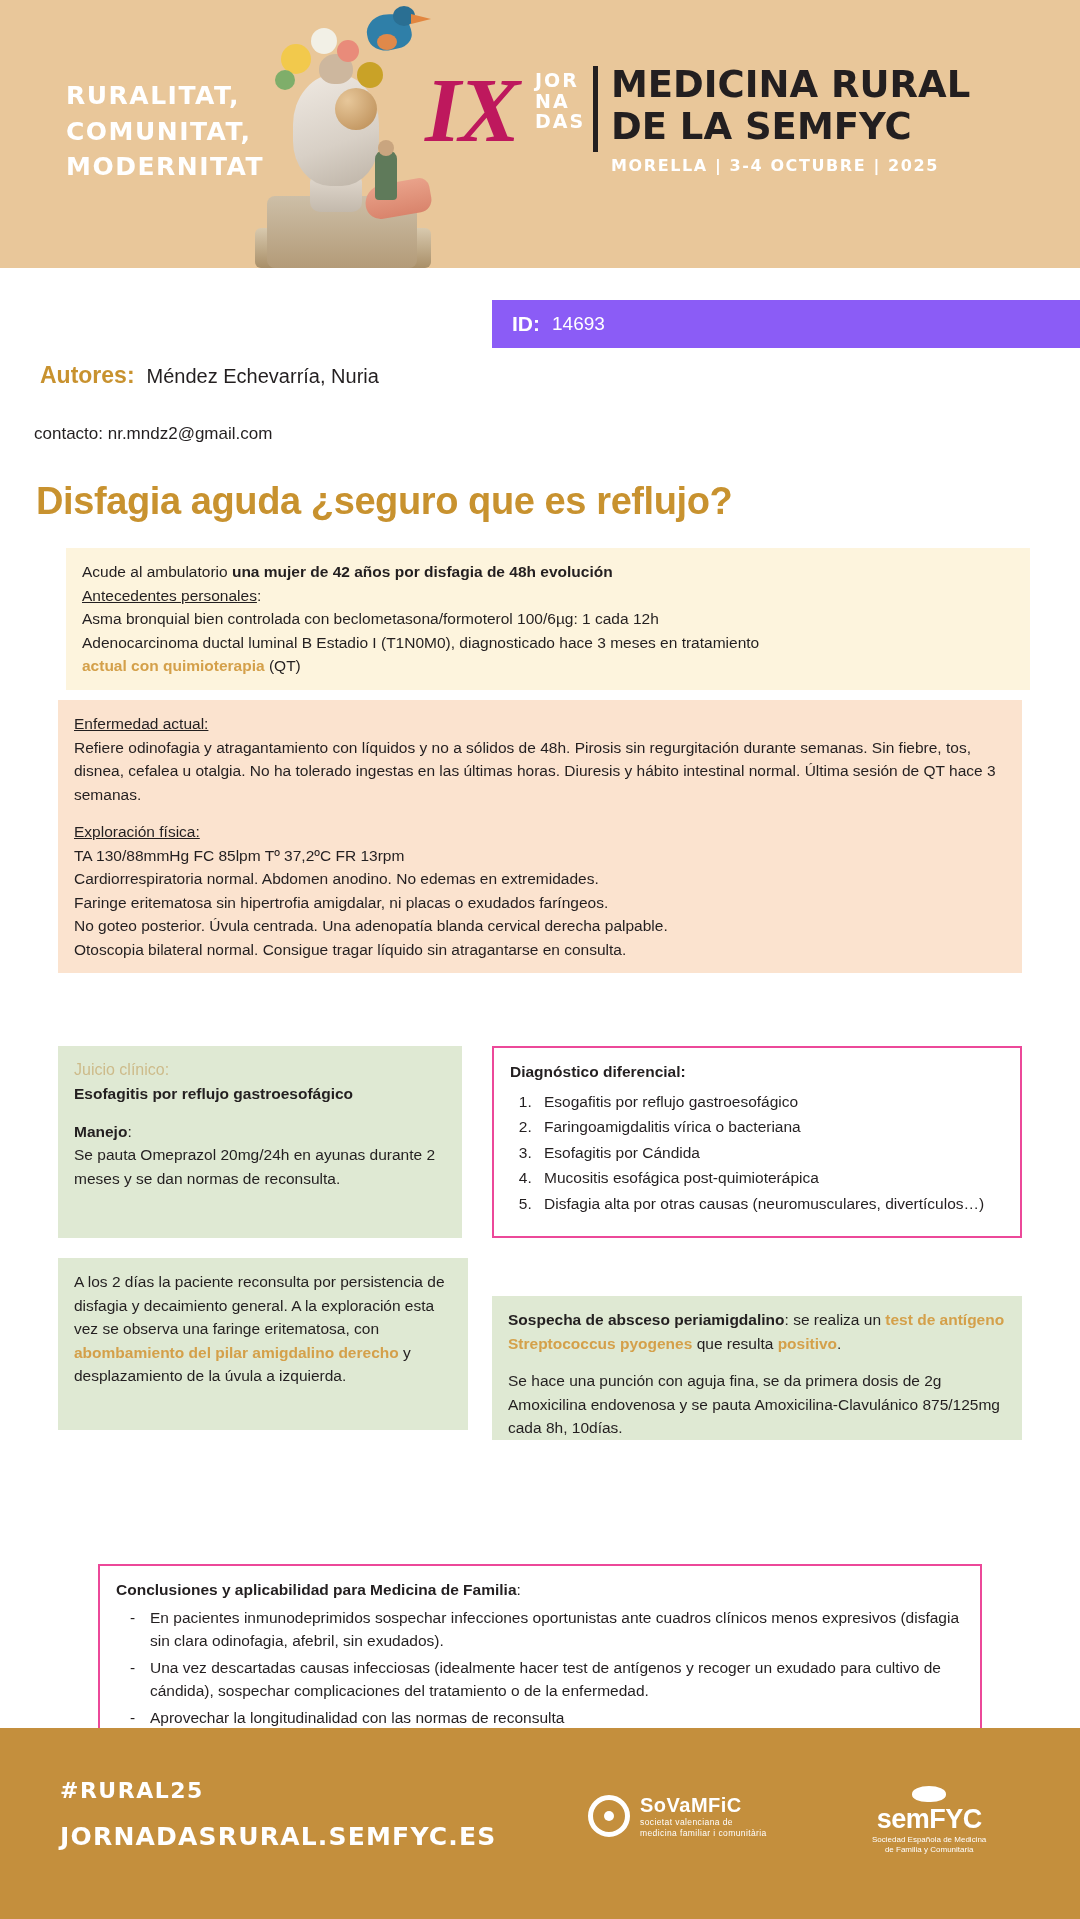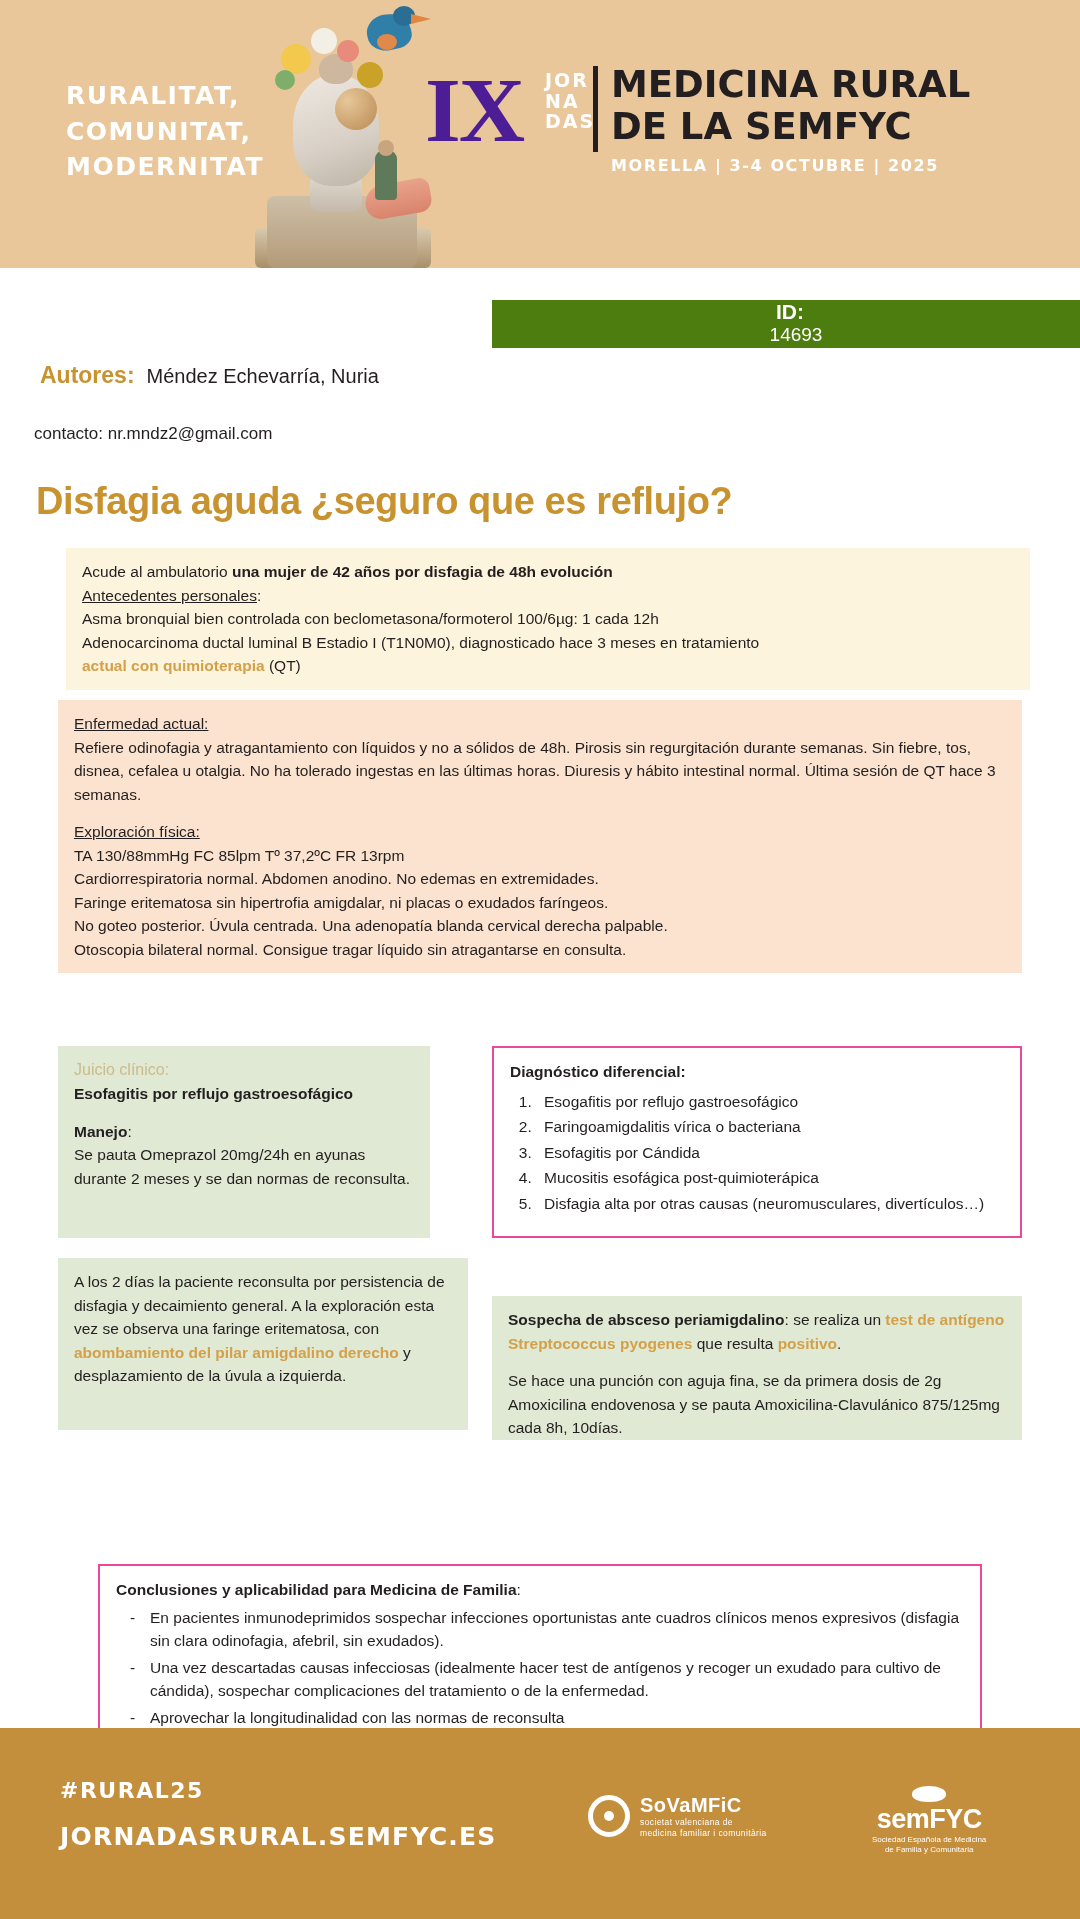--- a/index.html
+++ b/index.html
@@ -128,24 +128,24 @@
     position: absolute;
     left: 425px;
     top: 58px;
     width: 620px;
     height: 158px;
   }
   .ix {
     position: absolute; left: 0; top: 6px;
     font-family: "Liberation Serif", serif;
     font-size: 92px; line-height: 1;
-    color: #4c1d95; font-weight: bold; letter-spacing: -2px;
+    color: #be185d; font-weight: bold; letter-spacing: -2px; font-style: italic;
   }
   .jornadas {
-    position: absolute; left: 120px; top: 12px;
+    position: absolute; left: 110px; top: 12px;
     color: #ffffff; font-weight: bold; font-size: 19px;
     letter-spacing: 2px; line-height: 1.08;
     font-family: "DejaVu Sans", sans-serif;
   }
   .vbar {
     position: absolute; left: 168px; top: 8px;
     width: 5px; height: 86px; background: #231f20;
   }
   .jtitle {
     position: absolute; left: 186px; top: 6px;
@@ -158,25 +158,24 @@
     color: #ffffff; font-weight: bold; font-size: 16px;
     letter-spacing: 1.6px;
     font-family: "DejaVu Sans", sans-serif;
   }
 
   
   .id-bar {
     position: absolute;
     left: 492px; top: 300px;
     width: 588px; height: 48px;
-    background: #4d7c0f;
+    background: #8b5cf6;
     display: flex; align-items: center;
     padding-left: 20px;
     color: #ffffff;
-    flex-direction: column;
   }
   .id-label { font-weight: bold; font-size: 21px; margin-right: 12px; }
   .id-value { font-size: 19px; }
 
   
   .authors {
     position: absolute; left: 40px; top: 362px;
     display: flex; align-items: baseline;
   }
   .authors-label {
@@ -221,21 +220,21 @@
   ul.concl li {
     position: relative; padding-left: 34px; margin-bottom: 3px;
   }
   ul.concl li:before {
     content: "-"; position: absolute; left: 14px; top: 0;
   }
 
   
   #box-case      { left: 58px;  top: 548px;  width: 964px; }
   #box-illness   { left: 58px;  top: 700px;  width: 964px; }
-  #box-judgment  { left: 58px;  top: 1046px; width: 372px; height: 192px; }
+  #box-judgment  { left: 58px;  top: 1046px; width: 404px; height: 192px; }
   #box-diff      { left: 492px; top: 1046px; width: 530px; height: 192px; }
   #box-recheck   { left: 58px;  top: 1258px; width: 410px; height: 172px; }
   #box-abscess   { left: 492px; top: 1296px; width: 530px; height: 144px; }
   #box-concl     { left: 98px;  top: 1564px; width: 884px; }
 
   
   .footer {
     position: absolute; left: 0; top: 1728px;
     width: 1080px; height: 191px;
     background: #c48f3d;

